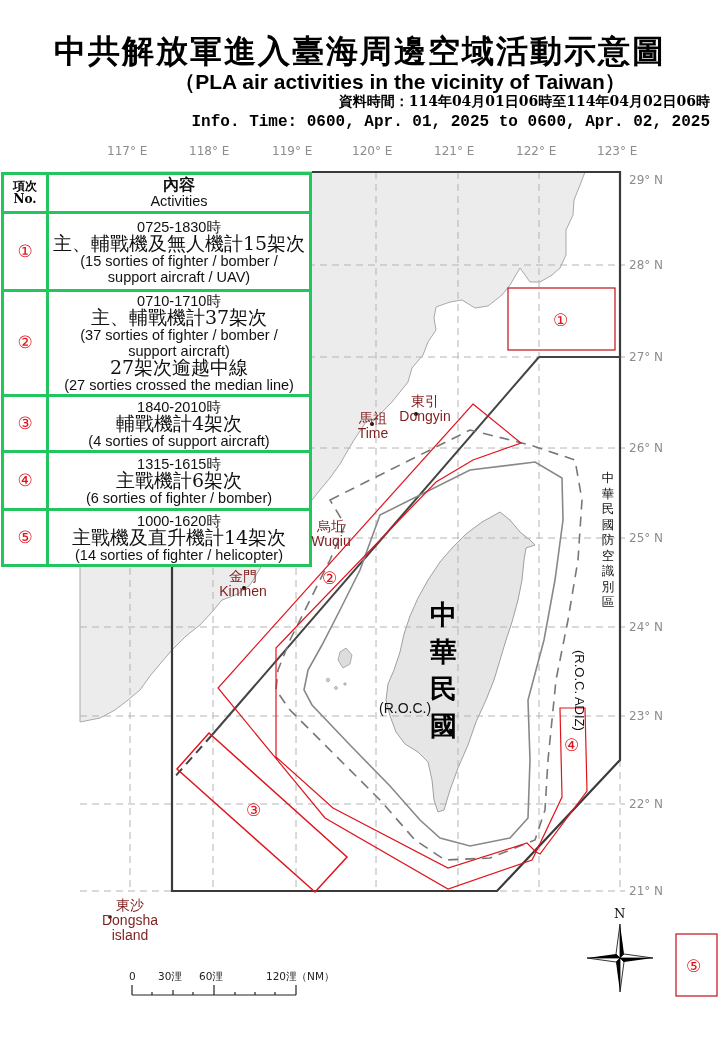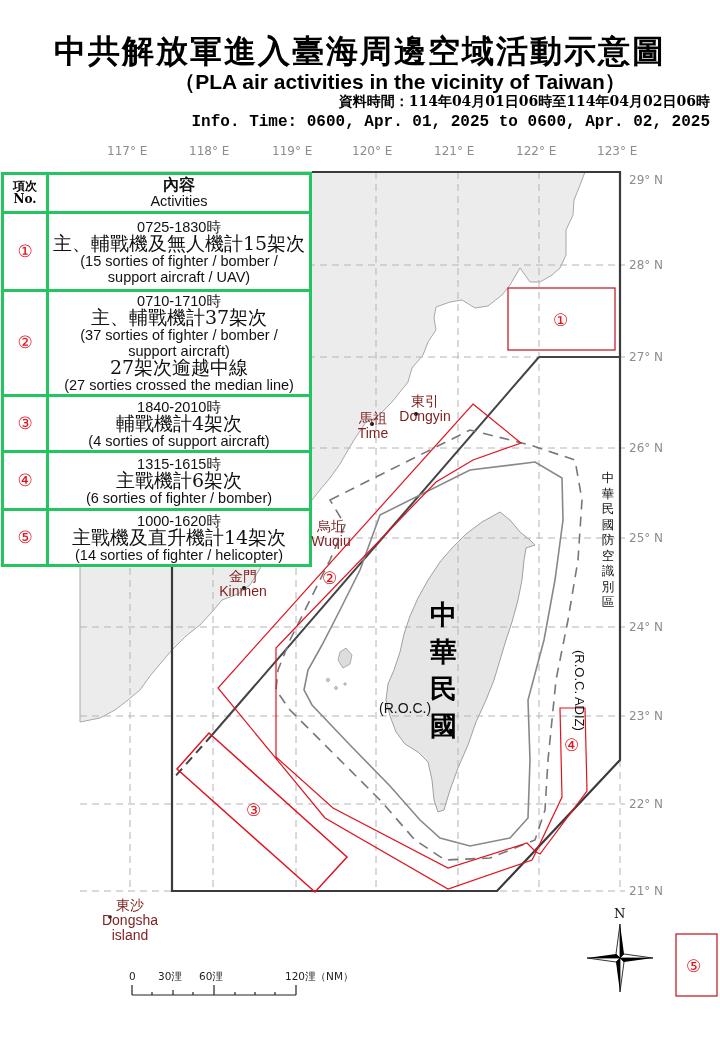--- a/index.html
+++ b/index.html
@@ -220,15 +220,15 @@
 
 <div class="circ-red" style="left:553px;top:310px;">①</div>
 <div class="circ-red" style="left:322px;top:568px;">②</div>
 <div class="circ-red" style="left:246px;top:800px;">③</div>
 <div class="circ-red" style="left:564px;top:735px;">④</div>
 <div class="circ-red" style="left:686px;top:956px;">⑤</div>
 
 <div class="scale-lbl" style="left:129px;">0</div>
 <div class="scale-lbl" style="left:158px;">30浬</div>
 <div class="scale-lbl" style="left:199px;">60浬</div>
-<div class="scale-lbl" style="left:285px;">120浬（NM）</div>
+<div class="scale-lbl" style="left:266px;">120浬（NM）</div>
 
 <div class="compass-n">N</div>
 
 </body></html>

